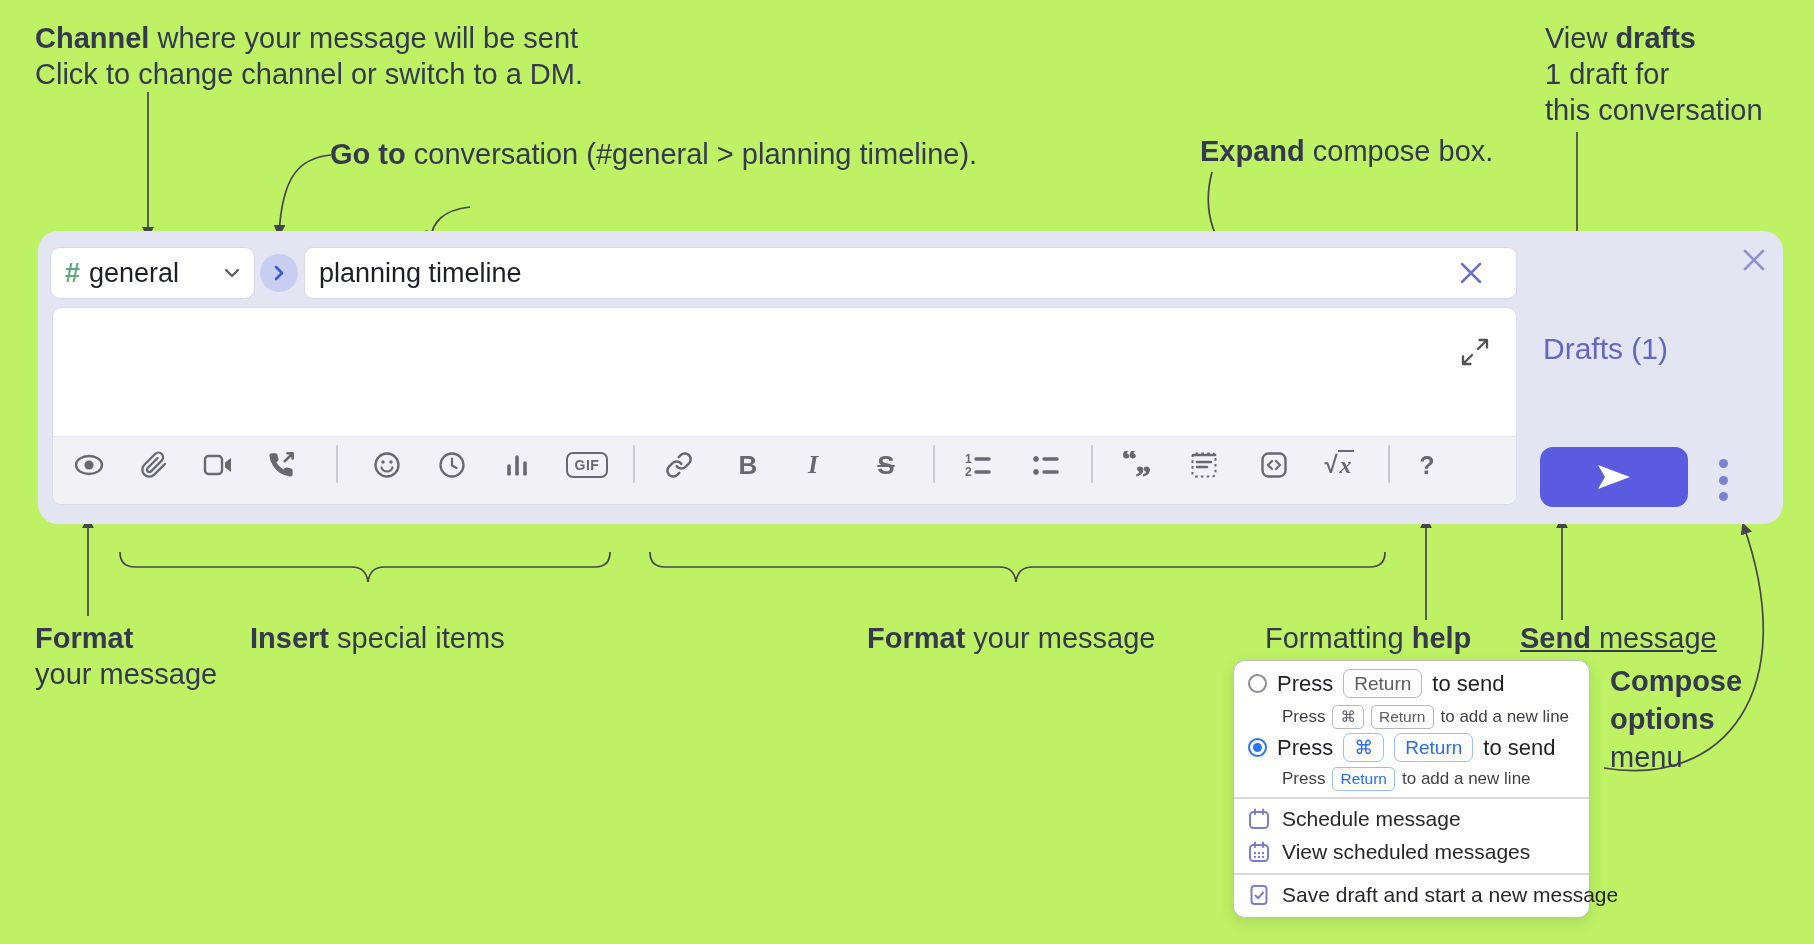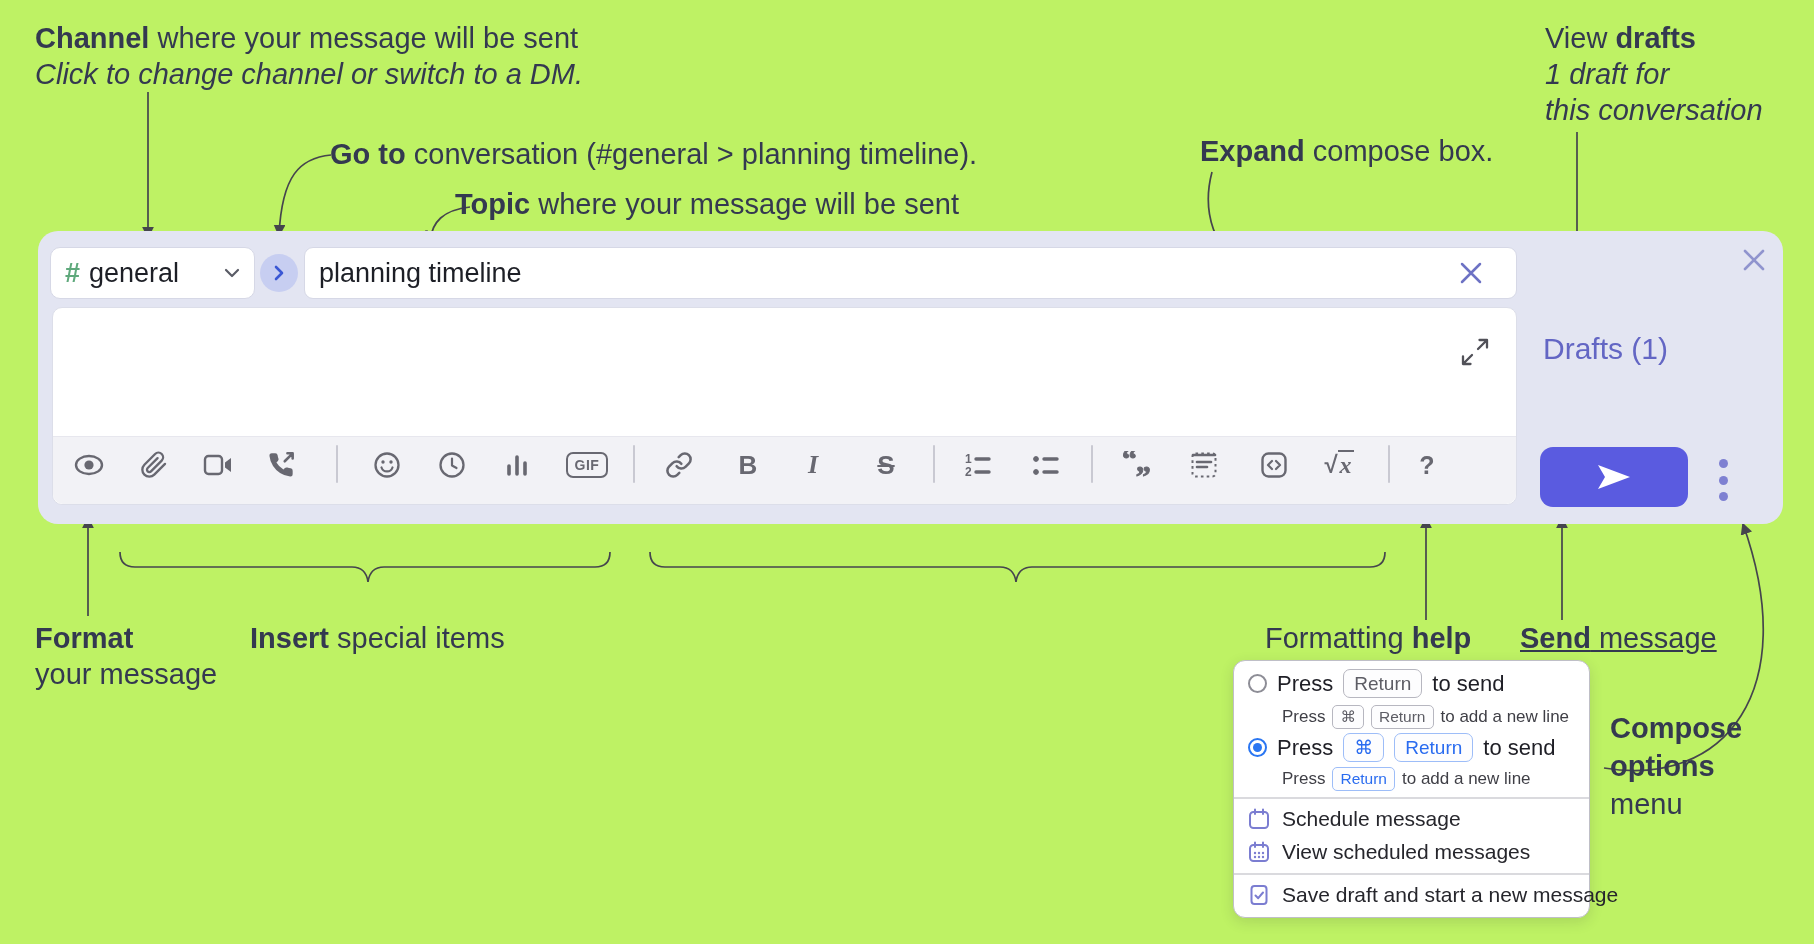--- a/index.html
+++ b/index.html
@@ -1,20 +1,20 @@
 <!DOCTYPE html>
 <html><head>
 <meta charset="utf-8">
 <style>
   html,body{margin:0;padding:0;background:#fff;}
   .stage{position:relative;width:1814px;height:944px;overflow:hidden;
          font-family:"Liberation Sans",sans-serif;color:#343950;background:#bef264;}
   .ann{position:absolute;font-size:29px;line-height:36px;color:#343950;white-space:nowrap;}
   .ann .b{font-weight:700;}
-  .ann .it{font-style:italic;}
+  .ann .it{}
   svg.overlay{position:absolute;left:0;top:0;pointer-events:none;}
 
   
   .panel{position:absolute;left:38px;top:231px;width:1745px;height:293px;
          background:#e3e5f2;border-radius:20px;}
   .channel-pill{position:absolute;left:50px;top:247px;width:205px;height:52px;background:#fff;
          border:1px solid #d6d8e6;border-radius:10px;box-sizing:border-box;
          display:flex;align-items:center;gap:9px;padding:0 14px;cursor:pointer;}
   .hash{color:#5fa97c;font-weight:700;font-size:27px;}
   .chan-name{font-size:27px;color:#1d1f26;}
@@ -93,23 +93,20 @@
     </g>
   </svg>
 
   <div class="ann" style="left:35px;top:20px;">
     <span class="b">Channel</span><span> where your message will be sent</span><br>
     <span class="it">Click to change channel or switch to a DM.</span>
   </div>
   <div class="ann" style="left:330px;top:136px;">
     <span class="b">Go to</span><span> conversation (#general &gt; planning timeline).</span>
   </div>
-  <div class="ann" style="left:455px;top:186px;">
-    <span class="b">Topic</span><span> where your message will be sent</span>
-  </div>
   <div class="ann" style="left:1200px;top:133px;">
     <span class="b">Expand</span><span> compose box.</span>
   </div>
   <div class="ann" style="left:1545px;top:20px;">
     <span>View </span><span class="b">drafts</span><br>
     <span class="it">1 draft for</span><br>
     <span class="it">this conversation</span>
   </div>
 
   <div class="panel"></div>
@@ -286,27 +283,30 @@
     <path d="M3 3 L21 21 M21 3 L3 21" stroke="#9094ce" stroke-width="2.6" stroke-linecap="round"></path>
   </svg>
 
   <div class="ann" style="left:35px;top:620px;">
     <span class="b">Format</span><br>
     <span>your message</span>
   </div>
   <div class="ann" style="left:250px;top:620px;">
     <span class="b">Insert</span><span> special items</span>
   </div>
+  <div class="ann" style="left:867px;top:620px;">
+    <span class="b">Format</span><span> your message</span>
+  </div>
   <div class="ann" style="left:1265px;top:620px;">
     <span>Formatting </span><span class="b">help</span>
   </div>
   <div class="ann" style="left:1520px;top:620px;text-decoration:underline;">
     <span class="b">Send</span><span> message</span>
   </div>
-  <div class="ann" style="left:1610px;top:662px;line-height:38px;margin-top:47px;">
+  <div class="ann" style="left:1610px;top:662px;line-height:38px;">
     <span class="b">Compose</span><br>
     <span class="b">options</span><br>
     <span>menu</span>
   </div>
 
   <div class="popup">
     <div class="opt-row" style="top:8px">
       <span class="radio"></span>
       <span>Press</span>
       <span class="kbd">Return</span>

